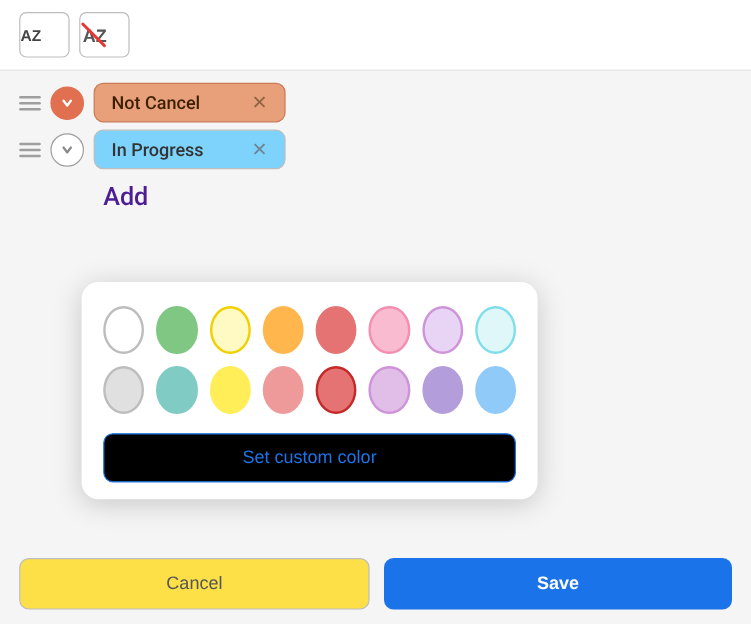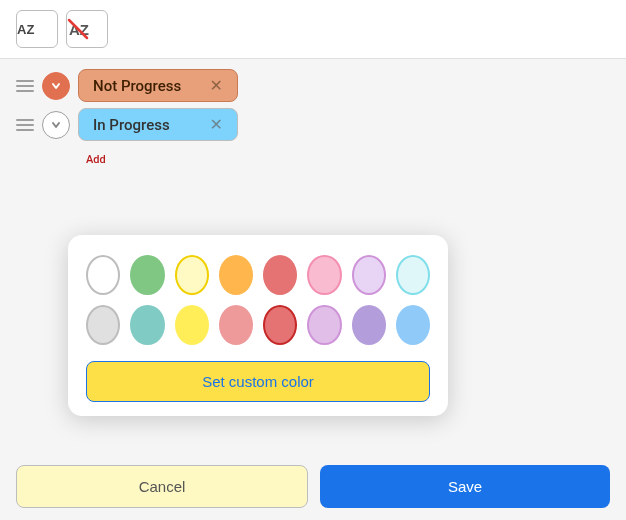--- a/index.html
+++ b/index.html
@@ -125,60 +125,60 @@
     }
 
     
     .add-row {
       padding: 6px 16px;
       display: flex;
       align-items: center;
     }
 
     .add-label {
-      font-size: 11px;
-      color: #b91c1c;
+      font-size: 21px;
+      color: #4c1d95;
       font-weight: 500;
     }
 
     
     .bottom-bar {
       position: absolute;
       bottom: 0;
       left: 0;
       width: 100%;
       display: flex;
       gap: 12px;
       padding: 12px 16px;
       background: #f5f5f5;
     }
 
     .btn-cancel {
       flex: 1;
       padding: 12px;
       border: 1.5px solid #bdbdbd;
       border-radius: 8px;
-      background: #fef9c3;
+      background: #fde047;
       font-size: 15px;
       color: #555;
       cursor: pointer;
       text-align: center;
     }
 
     .btn-save {
       flex: 1;
       padding: 12px;
       border: none;
       border-radius: 8px;
       background: #1a73e8;
       font-size: 15px;
       color: #fff;
       cursor: pointer;
       text-align: center;
-      font-weight: 400;
+      font-weight: 700;
     }
 
     
     .color-picker-popup {
       position: absolute;
       top: 235px;
       left: 68px;
       width: 380px;
       background: #fff;
       border-radius: 14px;
@@ -207,21 +207,21 @@
       cursor: pointer;
       border: 2px solid transparent;
       transition: transform 0.1s;
     }
 
     .set-custom-btn {
       width: 100%;
       padding: 11px;
       border: 1.5px solid #1a73e8;
       border-radius: 8px;
-      background: #fde047;
+      background: #000000;
       color: #1a73e8;
       font-size: 15px;
       font-weight: 500;
       cursor: pointer;
       text-align: center;
     }
 
     
     .az-icon {
       font-size: 13px;
@@ -254,21 +254,21 @@
         <span></span>
           <span></span>
           <span></span>
       </div>
       <div class="circle-btn active">
         <svg width="10" height="10" viewBox="0 0 10 10">
           <polyline points="2,3 5,7 8,3" fill="none" stroke="#fff" stroke-width="2" stroke-linecap="round" stroke-linejoin="round"></polyline>
         </svg>
       </div>
       <div class="tag-chip active">
-        <span>Not Progress</span>
+        <span>Not Cancel</span>
         <span class="tag-chip-x">✕</span>
       </div>
     </div>
 
     <div class="tag-row">
       <div class="drag-handle">
         <span></span>
           <span></span>
           <span></span>
       </div>

